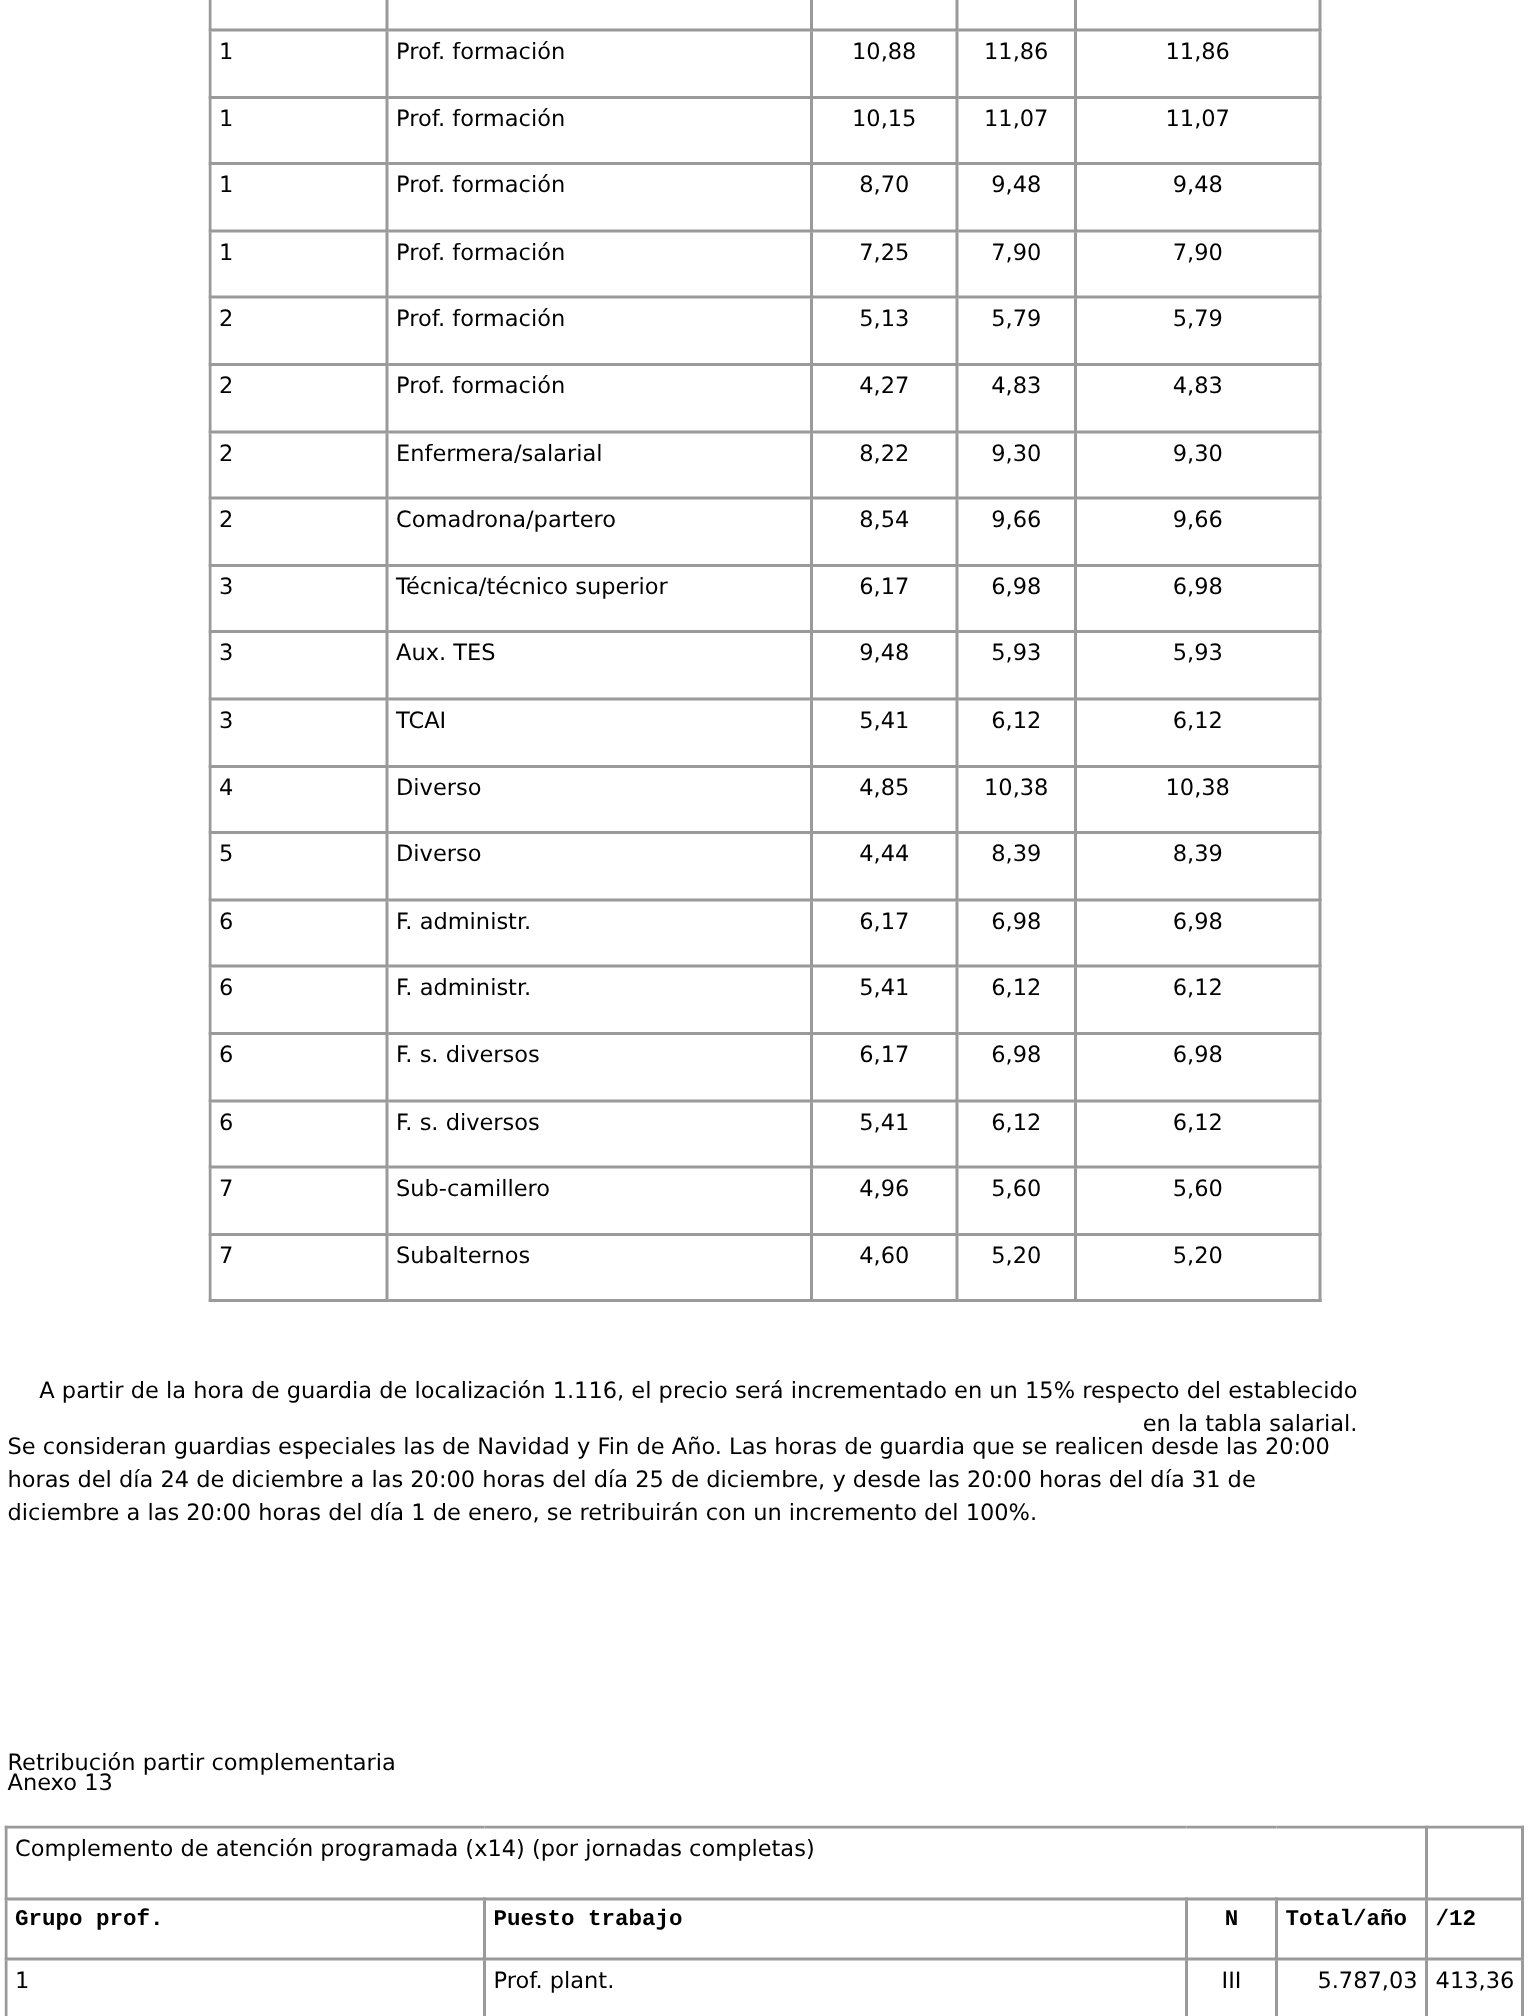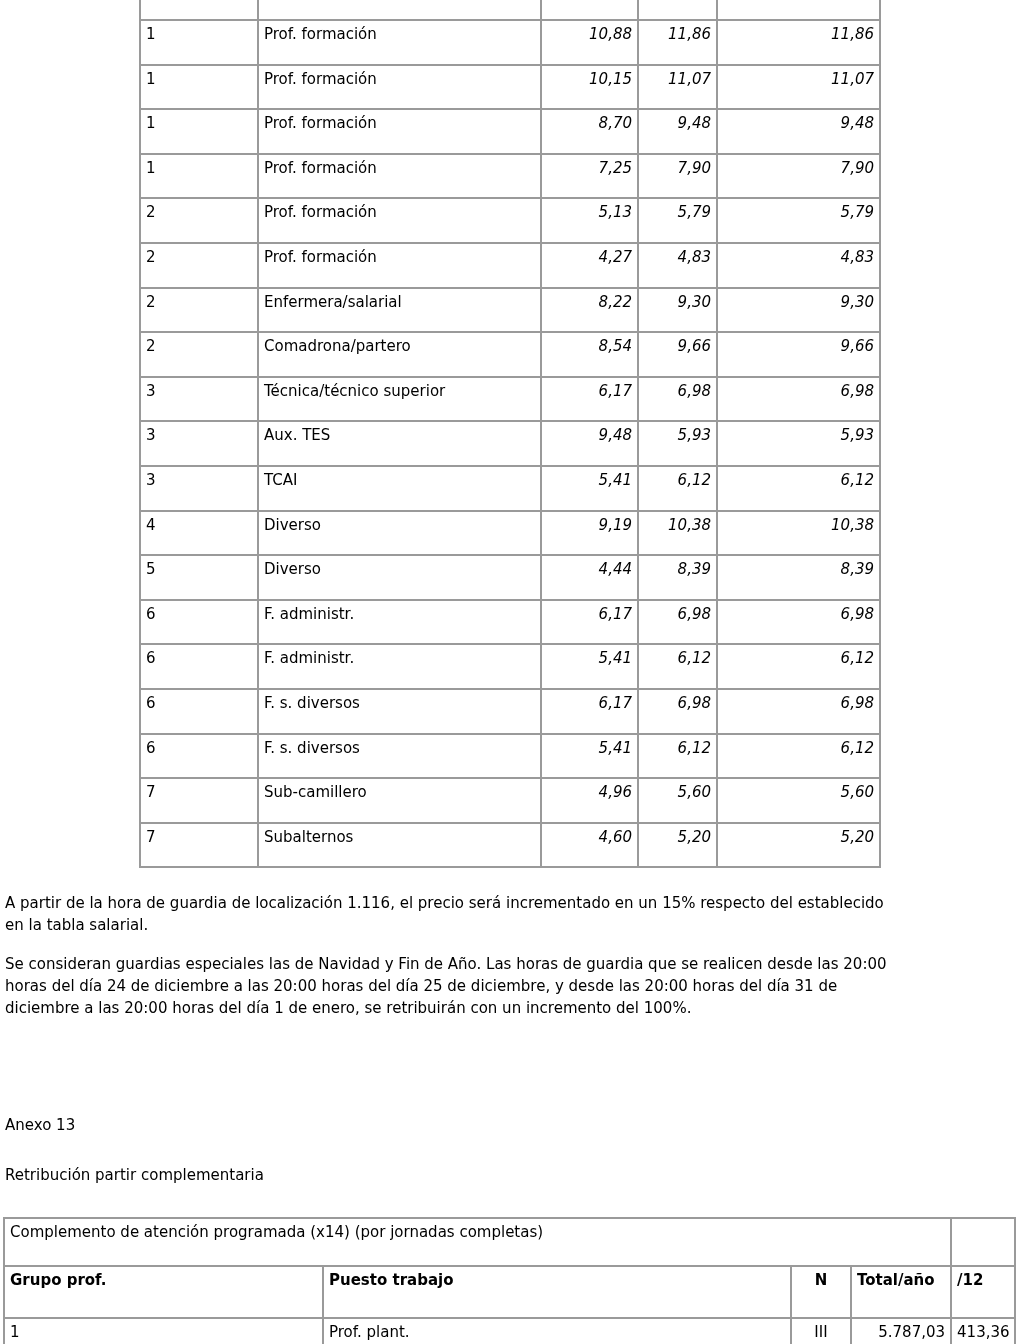--- a/index.html
+++ b/index.html
@@ -27,36 +27,36 @@
     white-space:nowrap;
   }
 
   
   .guard-wrap{
     position:absolute;left:139px;top:0;width:746px;height:870px;overflow:hidden;
   }
   .guard-table{width:740px;margin-top:-27px;}
   .guard-table tr{height:44.6px;}
   .guard-table tr.partial-row{height:46px;}
-  .guard-table td.c2,.guard-table td.c3,.guard-table td.c4{text-align:right;font-style:italic;}
+  .guard-table td.c2,.guard-table td.c3,.guard-table td.c4{text-align:center;}
 
   
   .doc-text{position:absolute;left:5px;width:900px;line-height:22px;}
-  .para-1{top:877px;}
+  .para-1{top:901px;text-align:right;}
   .para-2{top:938px;}
-  .anexo-heading{top:1099px;}
+  .anexo-heading{top:1162px;}
   .anexo-subheading{top:1149px;}
 
   
   .comp-wrap{
     position:absolute;left:3px;top:1217px;width:1016px;height:127px;overflow:hidden;
   }
   .comp-table{width:1013px;}
   .comp-table tr.title-row{height:48px;margin-top:36px;}
-  .comp-table tr.header-row{height:52px;}
+  .comp-table tr.header-row{height:40px;font-family:Liberation Mono, monospace;}
   .comp-table tr{height:46px;}
   .comp-table th{font-weight:bold;}
   .comp-table th.c2,.comp-table td.c2{text-align:center;}
   .comp-table td.c3,.comp-table td.c4{text-align:right;}
 </style>
 </head>
 <body>
 
 <div class="guard-wrap">
   <table class="guard-table">
@@ -150,21 +150,21 @@
         <tr>
           <td class="c0">3</td>
           <td class="c1">TCAI</td>
           <td class="c2">5,41</td>
           <td class="c3">6,12</td>
           <td class="c4">6,12</td>
         </tr>
         <tr>
           <td class="c0">4</td>
           <td class="c1">Diverso</td>
-          <td class="c2">9,19</td>
+          <td class="c2">4,85</td>
           <td class="c3">10,38</td>
           <td class="c4">10,38</td>
         </tr>
         <tr>
           <td class="c0">5</td>
           <td class="c1">Diverso</td>
           <td class="c2">4,44</td>
           <td class="c3">8,39</td>
           <td class="c4">8,39</td>
         </tr>

